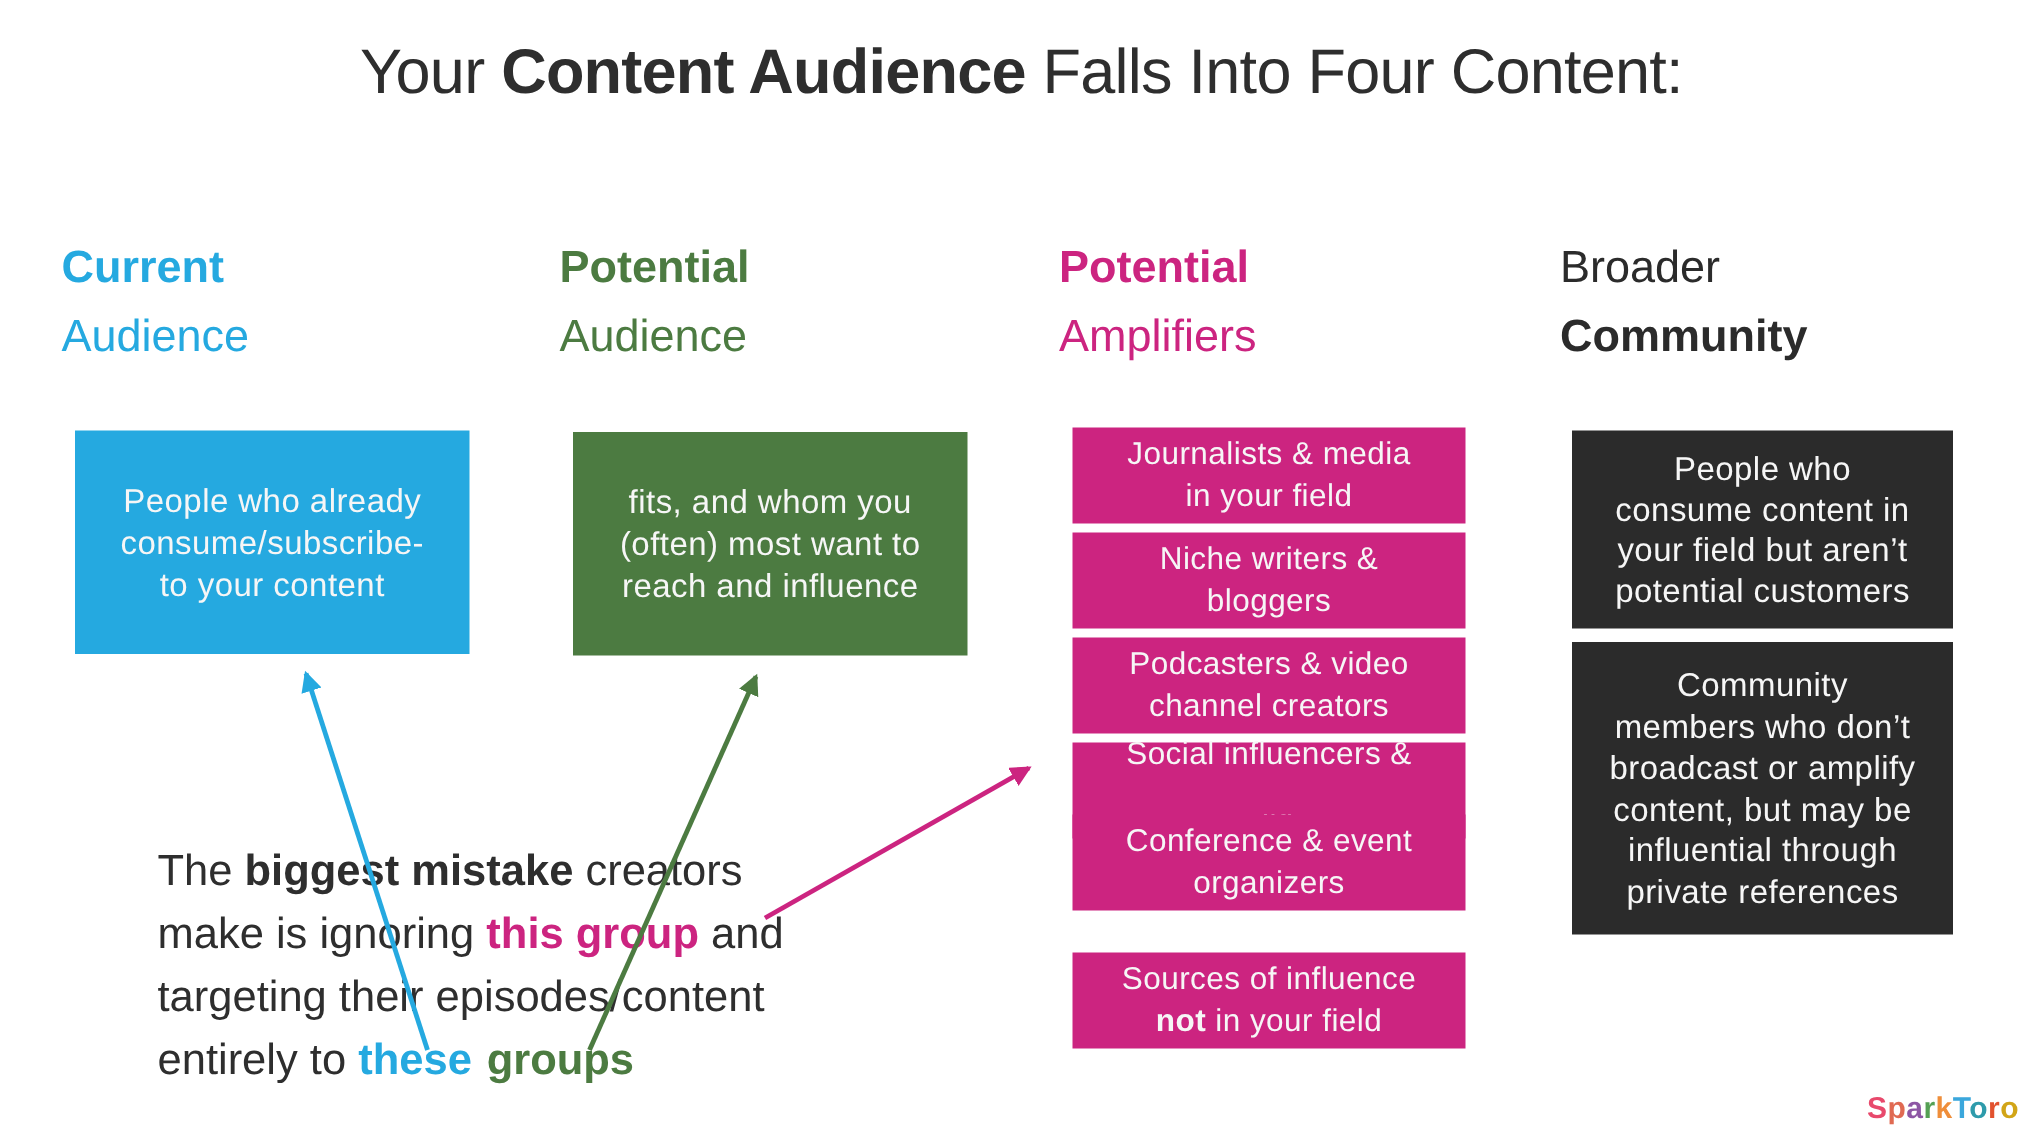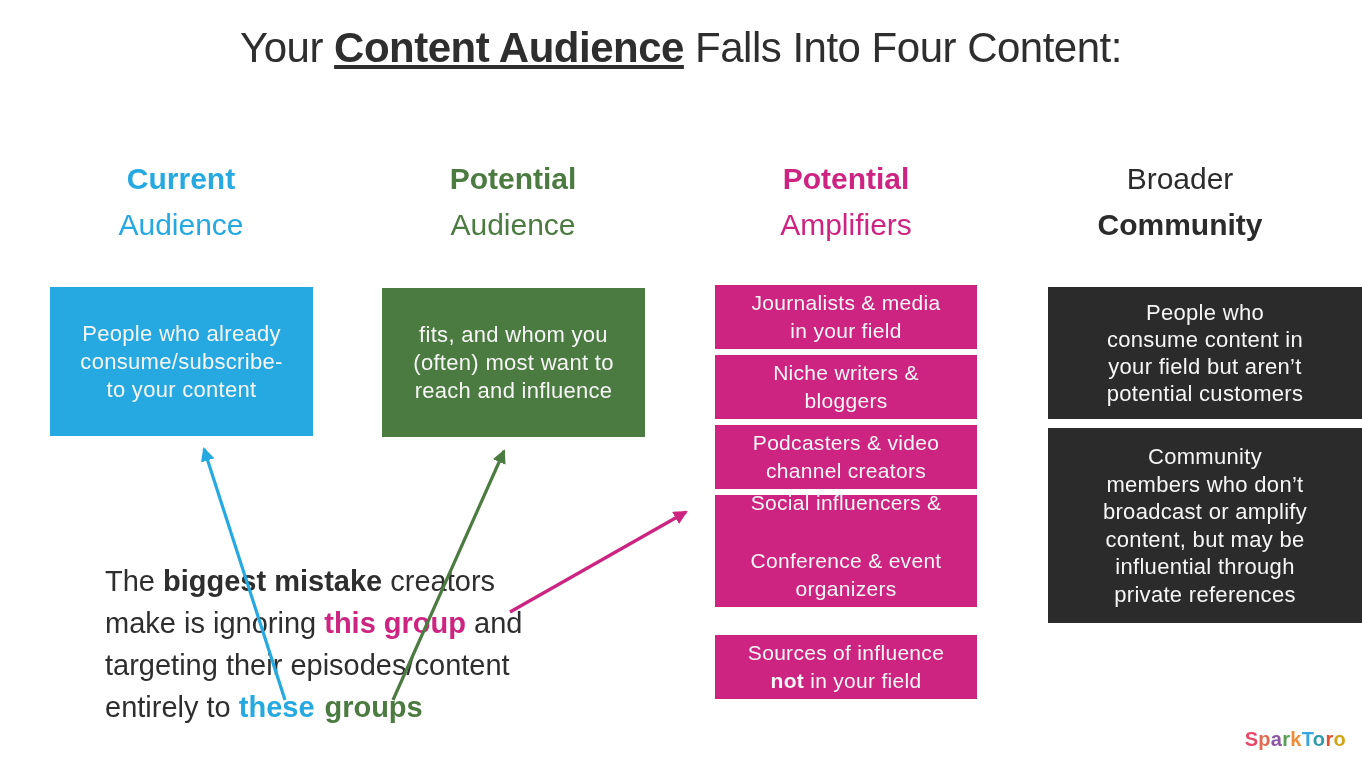--- a/index.html
+++ b/index.html
@@ -7,43 +7,43 @@
   }
   html,body{margin:0;padding:0;background:#ffffff;}
   .slide{
     position:relative;width:1362px;height:763px;background:#ffffff;overflow:hidden;
     font-family:"Liberation Sans","DejaVu Sans",sans-serif;color:var(--text);
   }
   .title{
     position:absolute;top:24px;left:0;width:100%;text-align:center;
     font-size:42px;font-weight:400;letter-spacing:-0.5px;white-space:nowrap;
   }
-  .title .tb{font-weight:700;text-decoration:underline;}
+  .title .tb{font-weight:700;}
 
   .col-header{
-    position:absolute;top:156px;width:280px;text-align:center;
+    position:absolute;top:156px;width:280px;text-align:left;
     font-size:30px;line-height:46px;white-space:nowrap;
   }
   .col-header .hl{display:block;}
   .hb{font-weight:700;}
   .c-blue{color:var(--blue);}
   .c-green{color:var(--green);}
   .c-pink{color:var(--pink);}
   .c-dark{color:var(--dark);}
   #hdr-1{left:41px;} #hdr-2{left:373px;} #hdr-3{left:706px;} #hdr-4{left:1040px;}
 
   .box{
     position:absolute;display:flex;flex-direction:column;justify-content:center;
     align-items:center;text-align:center;color:#f6f6f6;letter-spacing:0.3px;
   }
   .box .ln{display:block;white-space:nowrap;}
   .box-blue{left:50px;top:287px;width:263px;height:149px;background:var(--blue);font-size:22px;line-height:28px;}
   .box-green{left:382px;top:288px;width:263px;height:149px;background:var(--green);font-size:22px;line-height:28px;}
   .box-pink{left:715px;width:262px;height:64px;background:var(--pink);font-size:21px;line-height:28px;}
-  .box-dark{left:1048px;width:314px;background:var(--dark);font-size:22px;line-height:27px;}
+  .box-dark{left:1048px;width:254px;background:var(--dark);font-size:22px;line-height:27px;}
   #dark-1{top:287px;height:132px;}
   #dark-2{top:428px;height:195px;line-height:27.5px;}
   .wb{font-weight:700;}
 
   .note{
     position:absolute;left:105px;top:560px;font-size:29px;line-height:42px;color:var(--text);
   }
   .note .ln{display:block;white-space:nowrap;}
   .nb{font-weight:700;}
   .n-pink{color:var(--pink);font-weight:700;}

